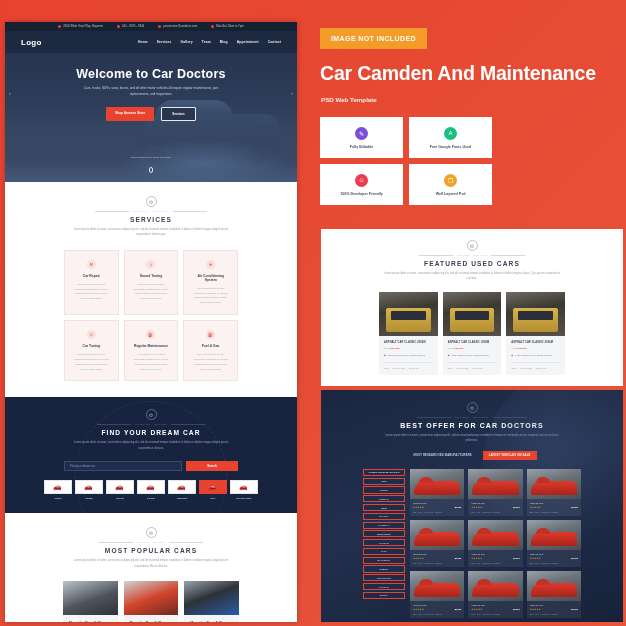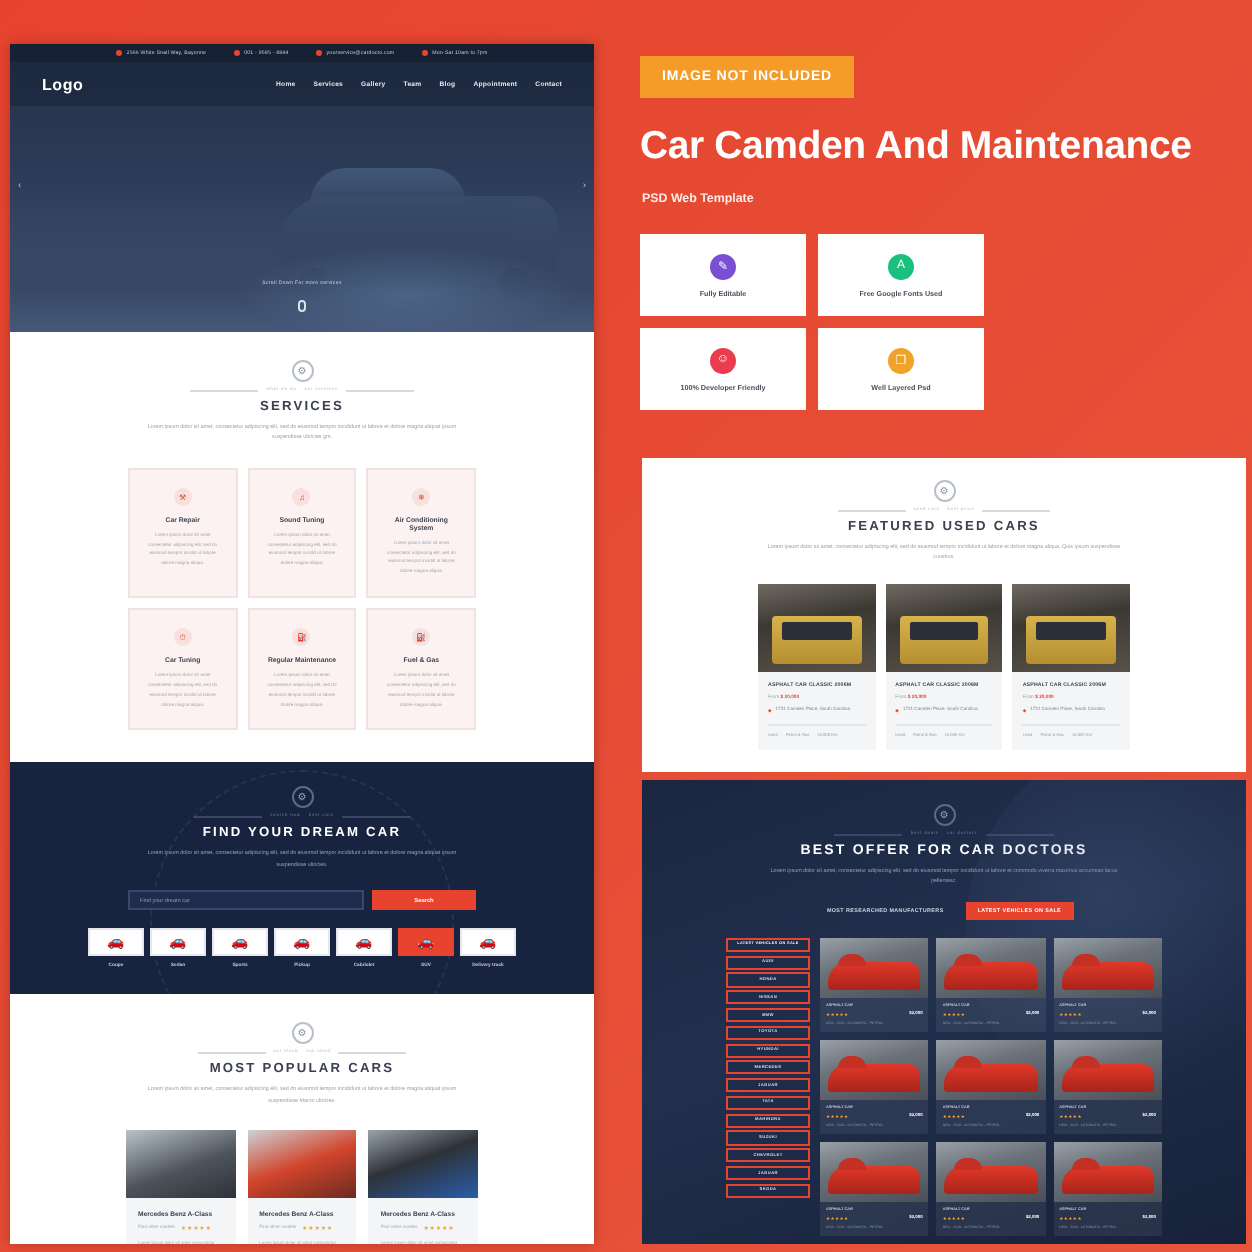--- a/index.html
+++ b/index.html
@@ -12,21 +12,21 @@
 
   
   .left-col {
     position: absolute; left: 5px; top: 22px;
     width: 292px; height: 600px;
     background: #fff; overflow: hidden;
     box-shadow: 0 0 6px rgba(0,0,0,.25);
   }
 
   
-  .hero { position: relative; height: 144px; background:
+  .hero { position: relative; height: 160px; background:
       linear-gradient(180deg,#233049 0%, #2c3b57 45%, #3d4f6e 100%); overflow:hidden;}
   .hero::after{
     content:""; position:absolute; left:0; right:0; bottom:0; height:74px;
     background:
       radial-gradient(ellipse 120px 34px at 68% 74%, rgba(90,120,160,.55), transparent 70%),
       linear-gradient(180deg, rgba(40,55,80,0) 0%, rgba(55,72,100,.9) 70%, #46587a 100%);
   }
   .hero-car{
     position:absolute; right:18px; bottom:22px; width:140px; height:46px;
     background:linear-gradient(180deg,#3a4f6d,#2b3b54);
@@ -243,20 +243,28 @@
           <span>Team</span>
           <span>Blog</span>
           <span>Appointment</span>
           <span>Contact</span>
         </div>
     </div>
 
     <div class="arrow l">‹</div>
     <div class="arrow r">›</div>
 
+    <div class="hero-body">
+      <div class="hero-title">Welcome to Car Doctors</div>
+      <div class="hero-sub">Cars, trucks, SUVs, vans, buses, and all other motor vehicles all require regular maintenance, part replacements, and inspections.</div>
+      <div class="hero-btns">
+        <div class="btn-primary">Shop Amazon Store</div>
+        <div class="btn-ghost">Services</div>
+      </div>
+    </div>
     <div class="scroll-hint">
       <div class="sh-t">Scroll Down For more services</div>
       <div class="sh-m"></div>
     </div>
   </div>
 
   <div class="services">
     <div class="sec-head">
       <div class="badge-gear">⚙</div>
       <div class="head-rules">

